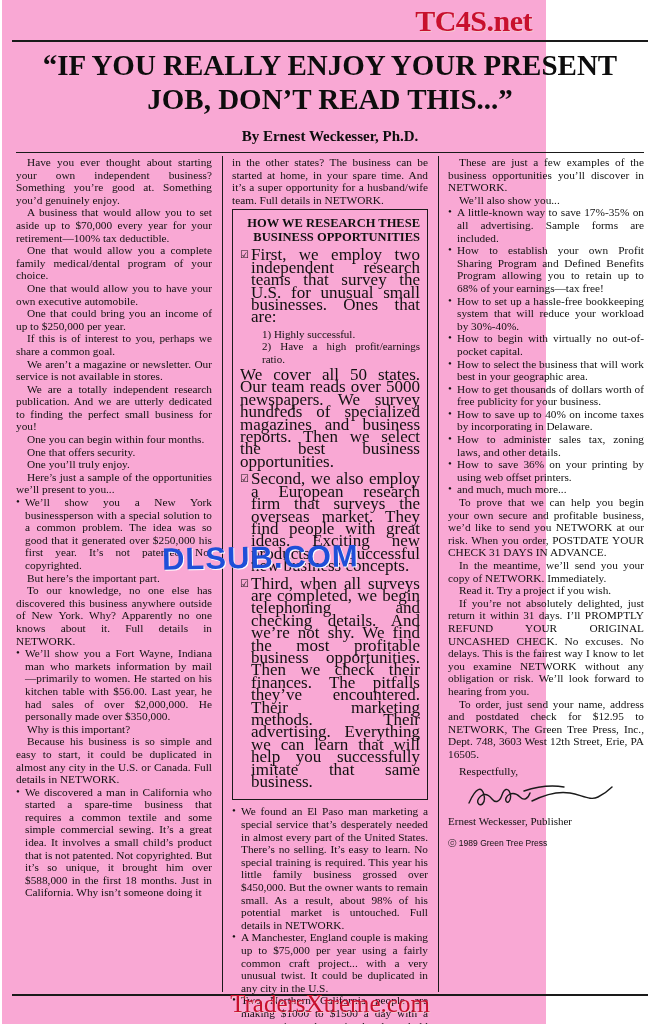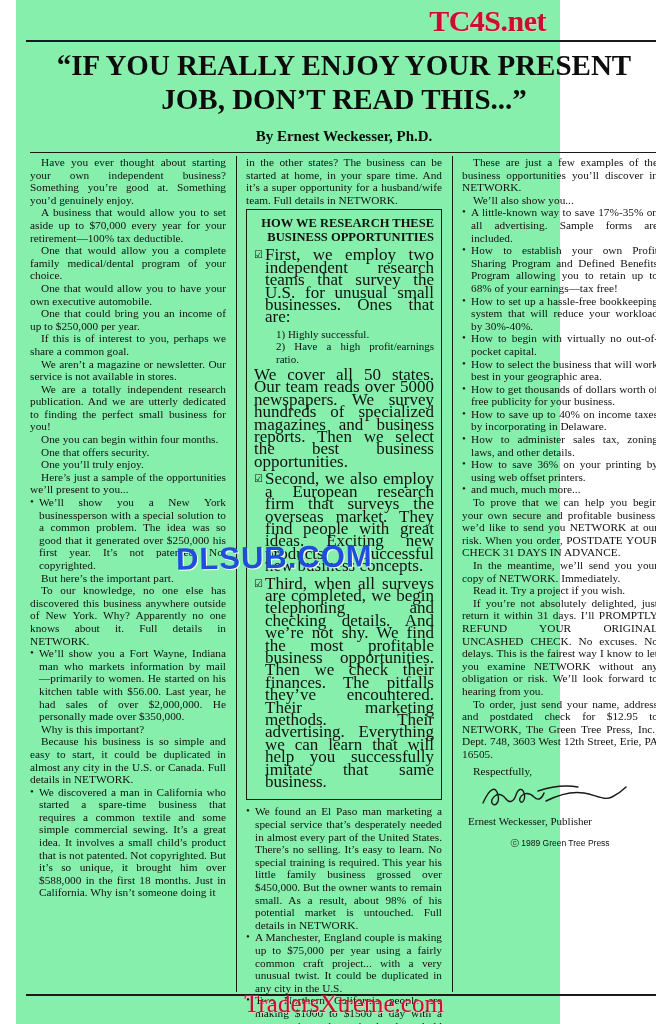--- a/index.html
+++ b/index.html
@@ -10,24 +10,24 @@
   body {
     width: 656px;
     height: 1024px;
     position: relative;
     font-family: "Liberation Serif", serif;
     color: #111111;
     overflow: hidden;
   }
   .page {
     position: absolute;
-    left: 16px; top: 0;
+    left: 2px; top: 0;
     width: 544px;
     height: 1024px;
-    background: #86efac;
+    background: #f9a8d4;
   }
   .watermark-top {
     position: absolute;
     top: 4px;
     right: 14px;
     font-family: "Liberation Serif", serif;
     font-weight: bold;
     font-size: 30px;
     color: #c8102e;
     letter-spacing: -0.5px;
@@ -186,25 +186,24 @@
     font-size: 11.3px;
   }
   .signature {
     margin: 4px 0 1px 18px;
     height: 30px;
     width: 150px;
   }
   .sig-name {
     font-size: 11px;
     text-indent: 0;
-    margin-left: 6px;
   }
   .copyright {
     margin-top: 10px;
-    text-align: center;
+    text-align: left;
     font-size: 8.5px;
     text-indent: 0;
     font-family: "Liberation Sans", sans-serif;
   }
 </style>
 </head>
 <body>
 
 <div class="page">
 

